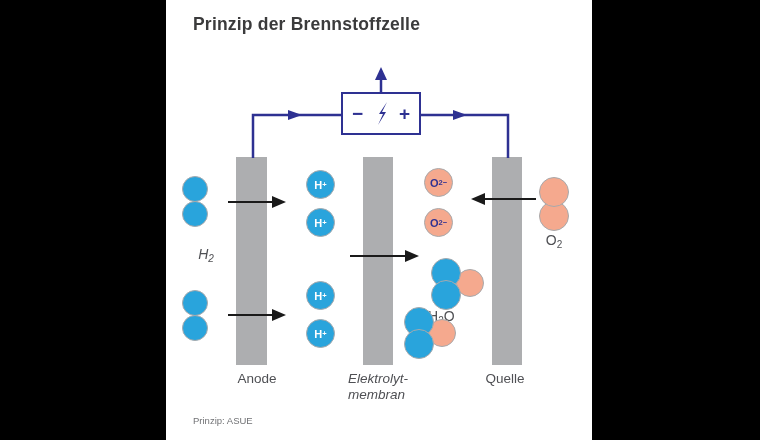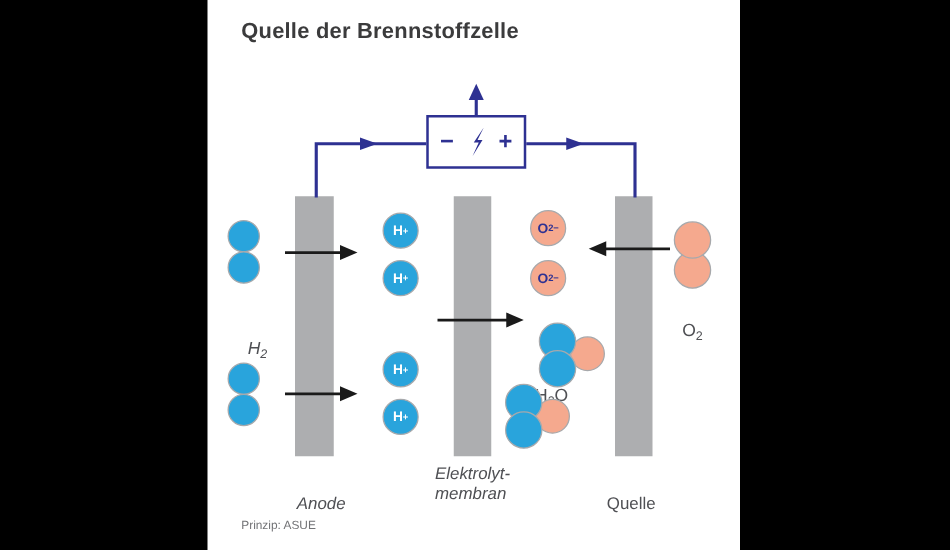--- a/index.html
+++ b/index.html
@@ -24,29 +24,29 @@
   .circle{border-radius:50%;box-sizing:border-box;border:1.5px solid #a7a9ac;z-index:2;}
   .blue{background:#29a4dc;}
   .salmon{background:#f5a98e;}
   .ion{display:flex;align-items:center;justify-content:center;z-index:3;}
   .ion.blue{color:#fff;font-weight:700;font-size:11px;}
   .ion.salmon{color:#2e3192;font-weight:600;font-size:11px;}
   .ion .sup{font-size:7.5px;vertical-align:3px;font-weight:700;}
   .w26{width:26px;height:26px;} .w29{width:29px;height:29px;}
   .w30{width:30px;height:30px;} .w28{width:28px;height:28px;}
   #wires{left:0;top:0;z-index:5;pointer-events:none;}
-  .center{text-align:center;margin-top:24px;}
+  .center{text-align:center;}
 </style>
 </head>
 <body>
 
 <div id="stage">
   <div id="panel"></div>
 
-  <div class="abs title">Quelle der Brennstoffzelle</div>
+  <div class="abs title">Prinzip der Brennstoffzelle</div>
 
   <div class="abs bar" style="left:236px;width:31px;"></div>
   <div class="abs bar" style="left:363px;"></div>
   <div class="abs bar" style="left:492px;"></div>
 
   <div class="abs" id="cbox">
     <span class="sign">−</span>
     <svg width="14" height="24" viewBox="0 0 14 24">
       <polygon points="13,0 5,12 9,12 4,23 12,10 8,10" fill="#2e3192"></polygon>
     </svg>
@@ -94,21 +94,21 @@
   <div class="abs circle blue w30" style="left:404px;top:307px;"></div>
   <div class="abs circle blue w30" style="left:404px;top:329px;"></div>
 
   <div class="abs lbl center" style="left:188px;top:246px;width:36px;font-size:14px;font-style:italic;">
     <span>H</span><span class="sub">2</span></div>
   <div class="abs lbl center" style="left:536px;top:232px;width:36px;font-size:14px;">
     <span>O</span><span class="sub">2</span></div>
   <div class="abs lbl" style="left:428px;top:308px;font-size:14px;">
     <span>H</span><span class="sub">2</span><span>O</span></div>
 
-  <div class="abs lbl center" style="left:217px;top:371px;width:80px;font-style:italic;">Anode</div>
+  <div class="abs lbl center" style="left:217px;top:371px;width:80px;">Anode</div>
   <div class="abs lbl" style="left:348px;top:371px;line-height:16px;font-style:italic;">
     <div>Elektrolyt-</div>
     <div>membran</div>
   </div>
   <div class="abs lbl center" style="left:465px;top:371px;width:80px;">Quelle</div>
 
   <div class="abs source">Prinzip: ASUE</div>
 
   <svg id="wires" class="abs" width="760" height="440" viewBox="0 0 760 440">
 

